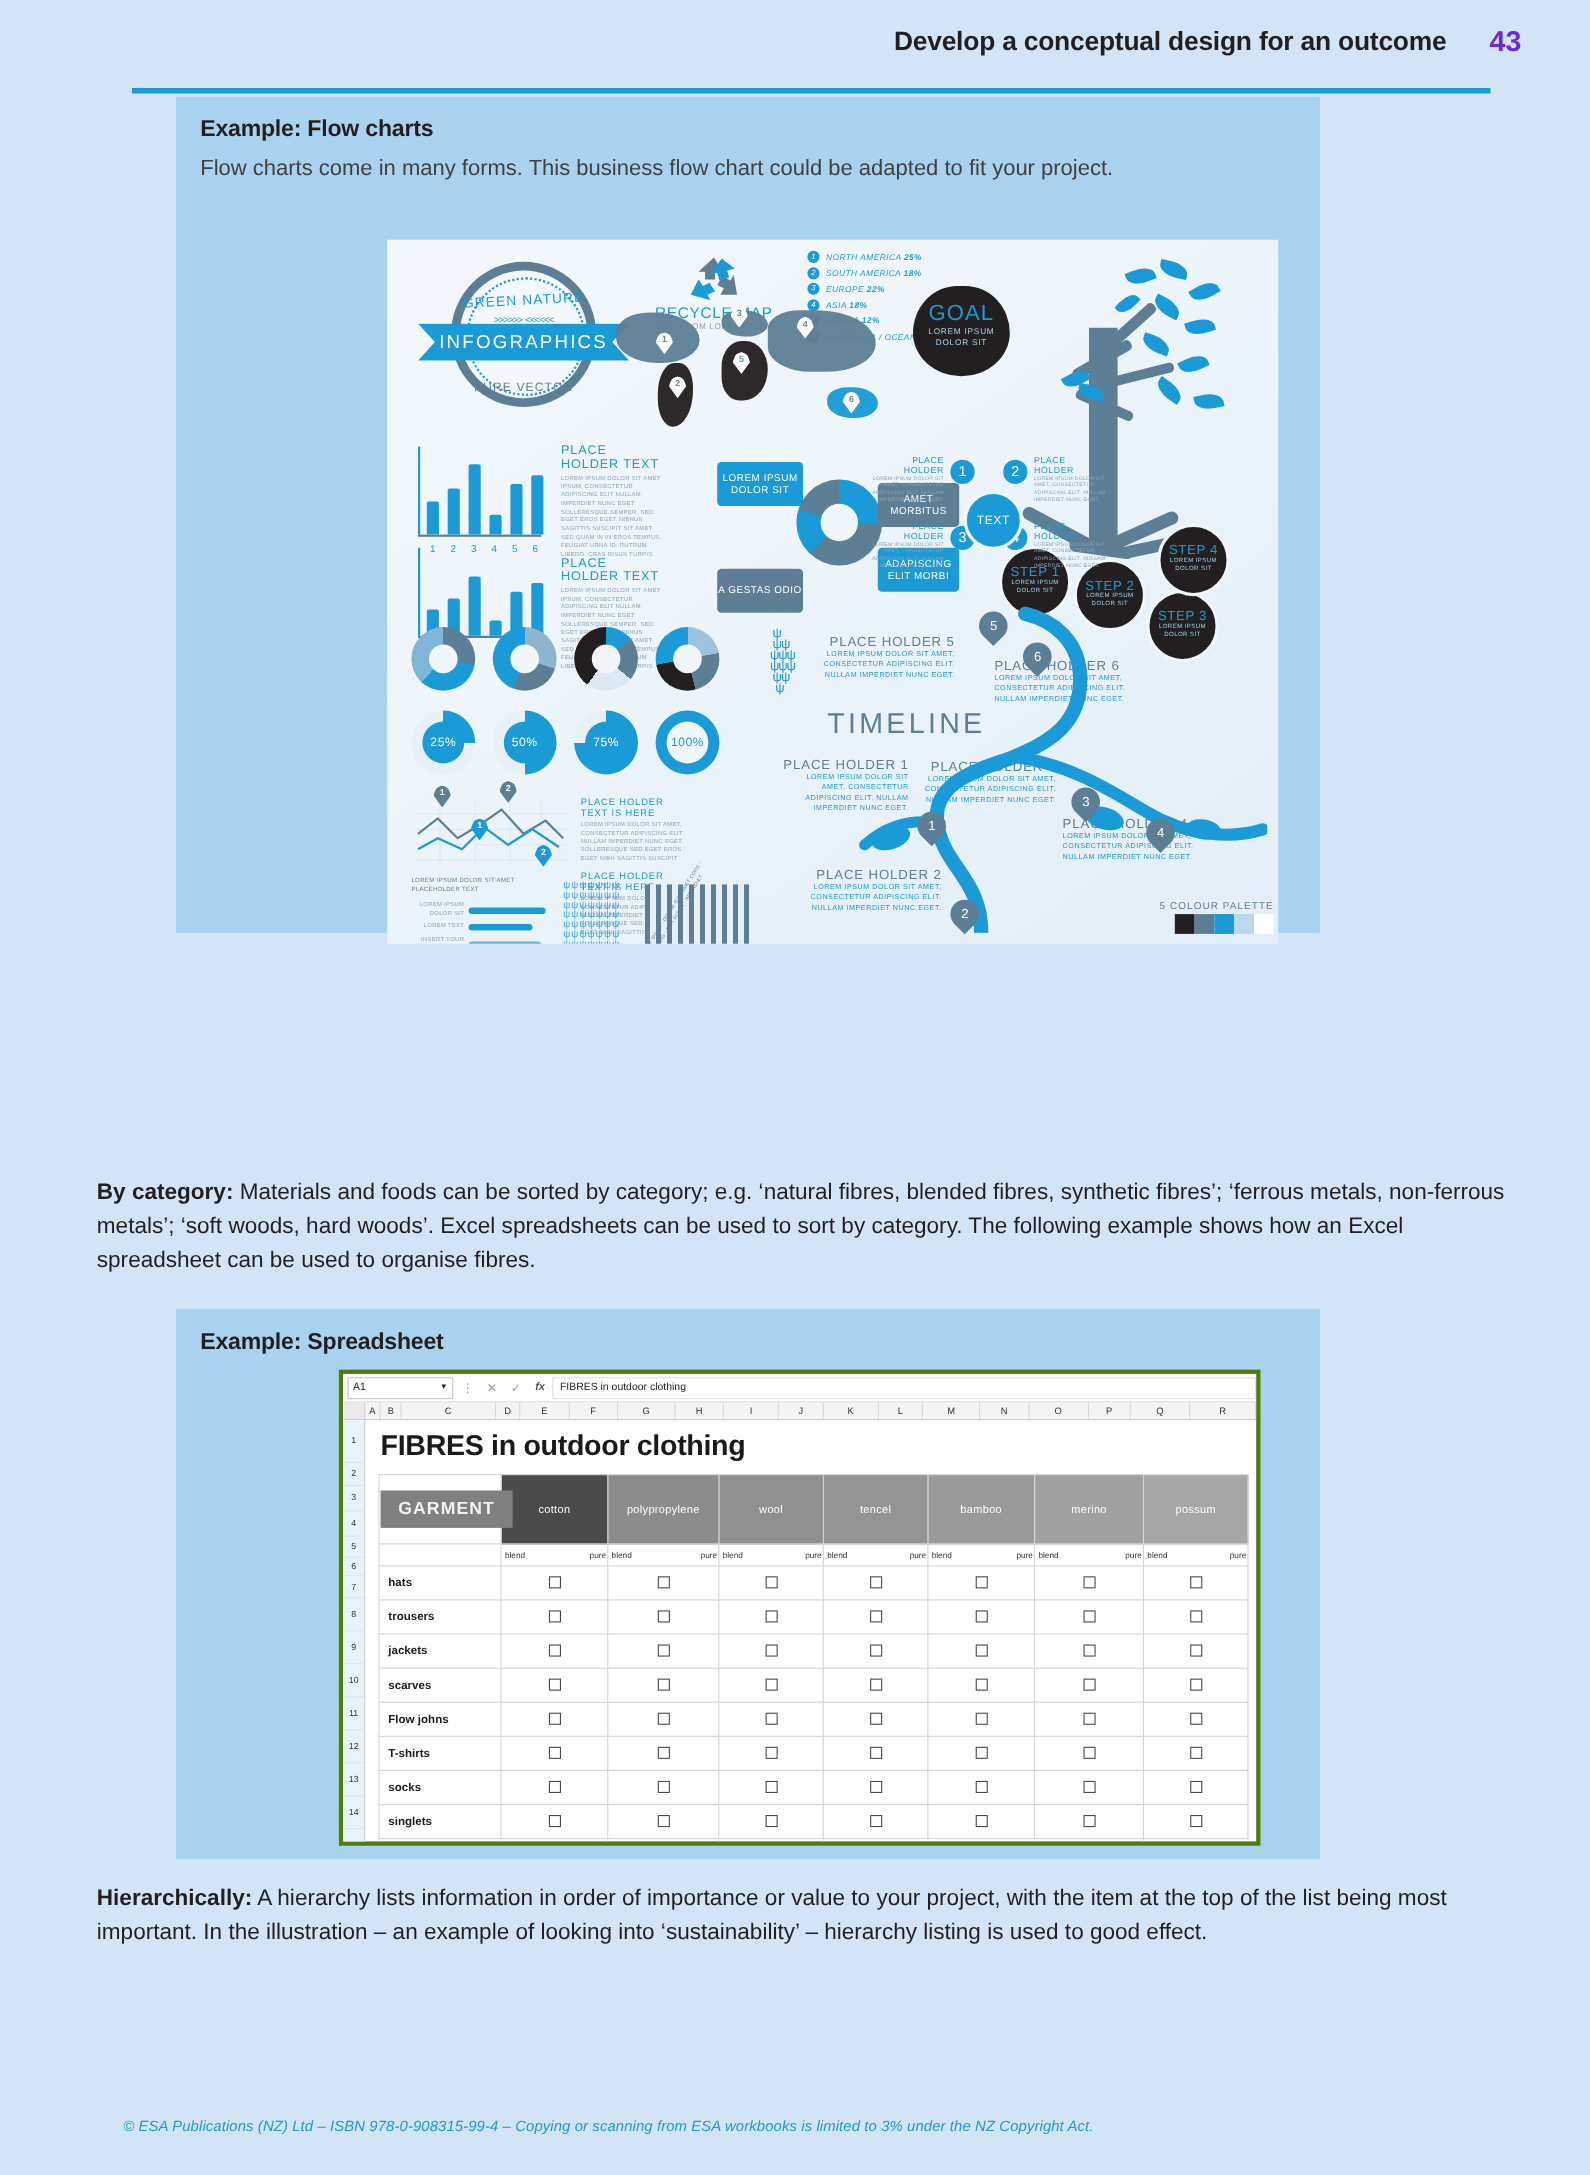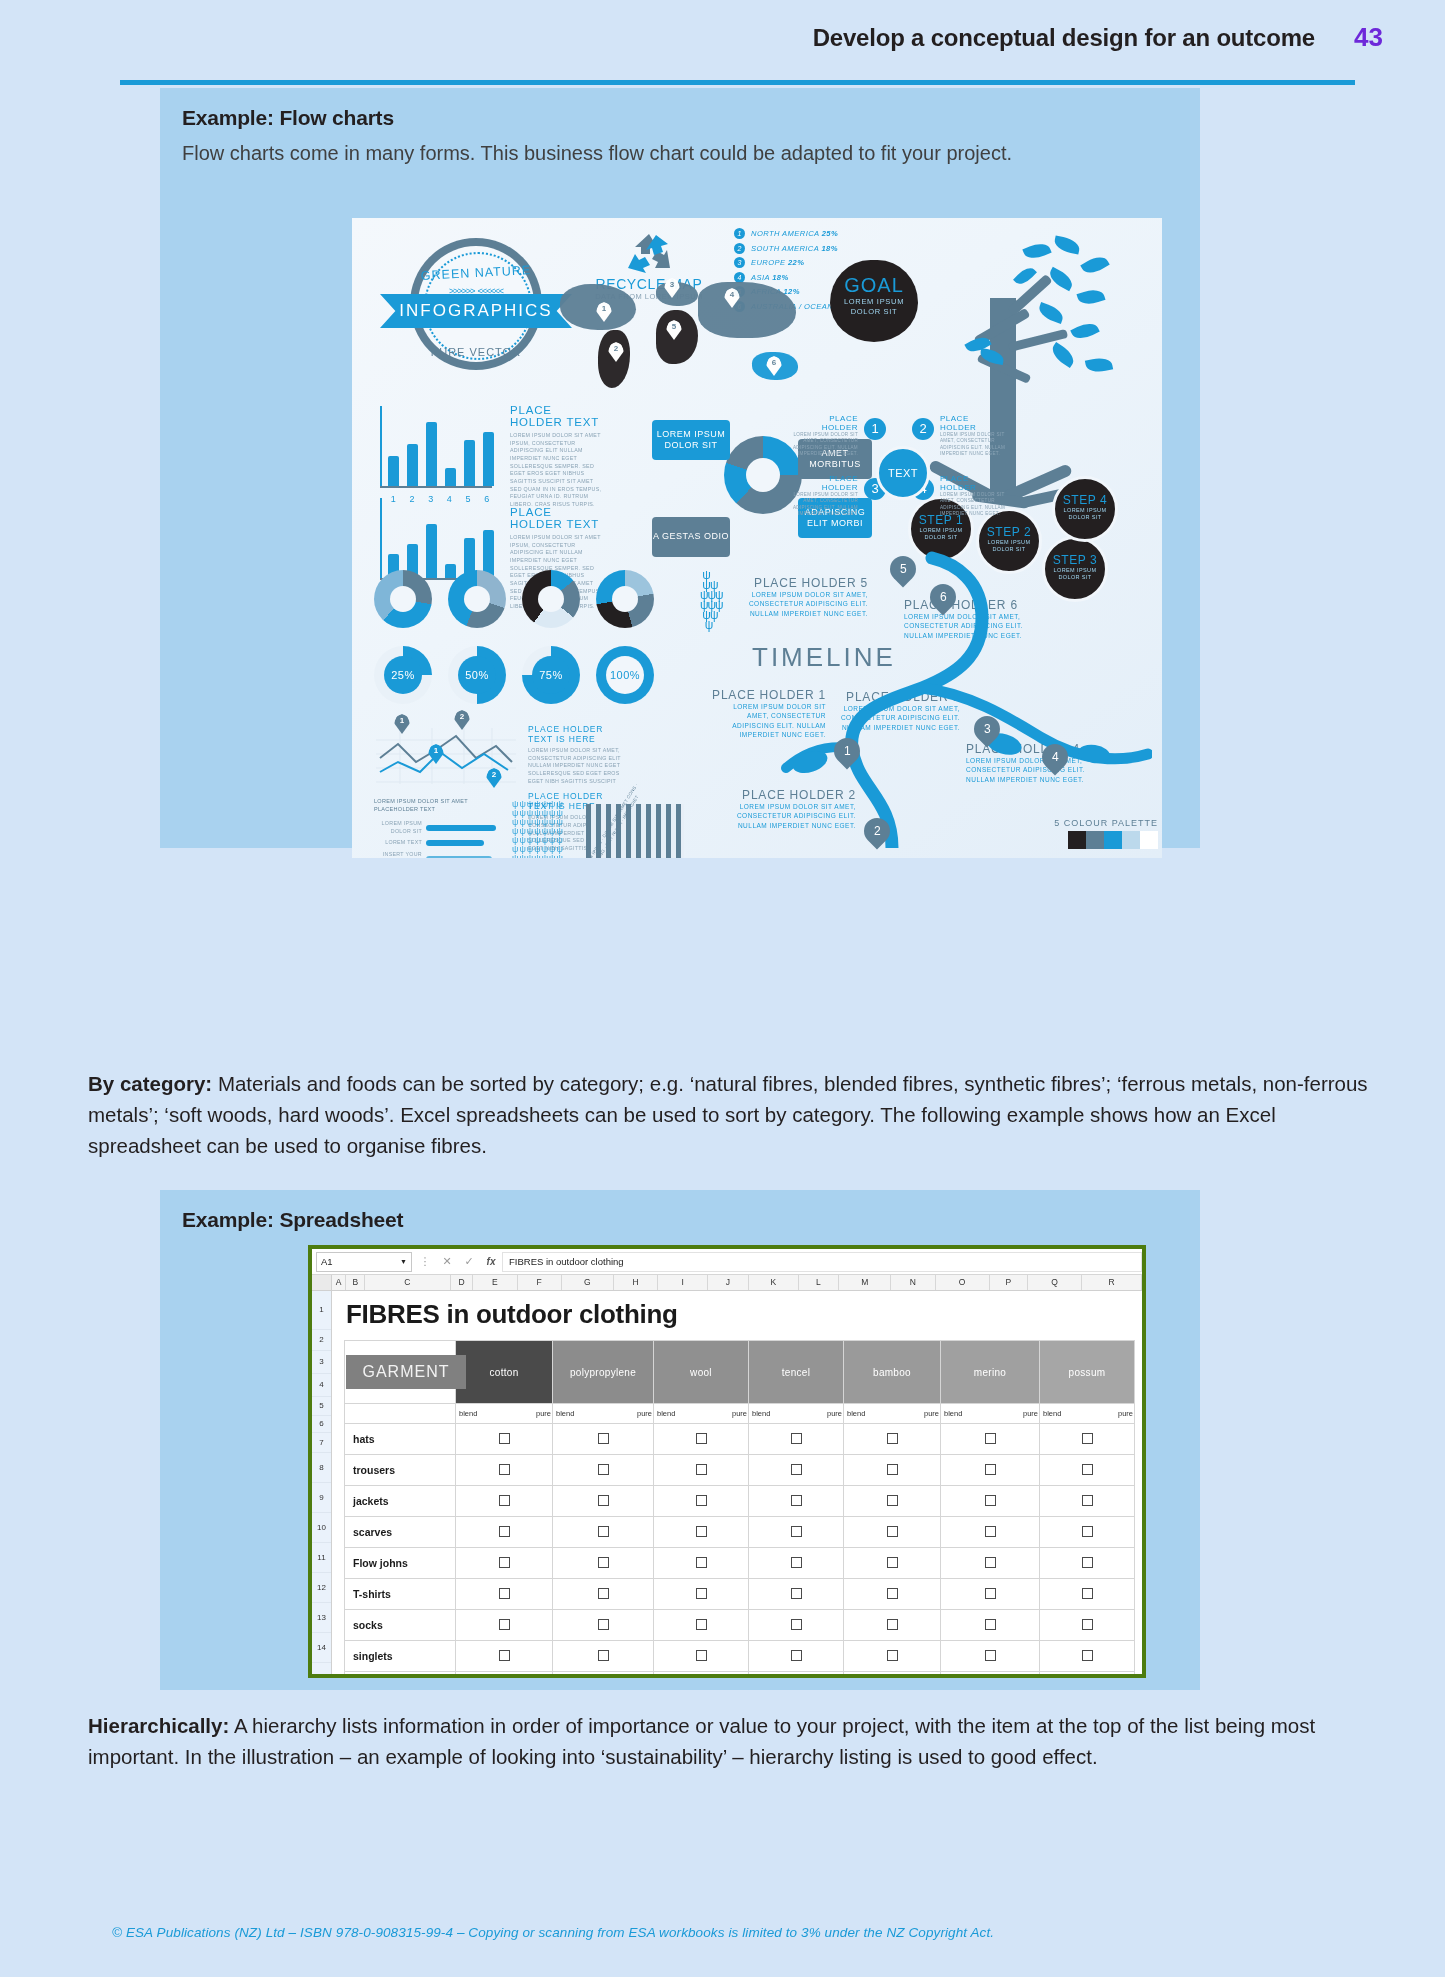--- a/index.html
+++ b/index.html
@@ -660,21 +660,21 @@
       <div style="height:29px;line-height:29px;">15</div>
 
     </div>
 
     <div class="ss-grid">
       <div class="ss-title">FIBRES in outdoor clothing</div>
 
       <table class="tbl">
         <tbody>
             <tr>
-          <td class="gar-head" style="width:108px;">
+          <td class="gar-head" style="width:108px;font-weight:bold;">
             <span class="gar-btn">GARMENT</span>
           </td>
           <th class="fib-head" style="background:#4a4a4a;width:94px;">cotton</th>
           <th class="fib-head" style="background:#8c8c8c;width:98px;">polypropylene</th>
           <th class="fib-head" style="background:#909090;width:92px;">wool</th>
           <th class="fib-head" style="background:#949494;width:92px;">tencel</th>
           <th class="fib-head" style="background:#9a9a9a;width:94px;">bamboo</th>
           <th class="fib-head" style="background:#a0a0a0;width:96px;">merino</th>
           <th class="fib-head" style="background:#a6a6a6;width:92px;">possum</th>
         </tr>

